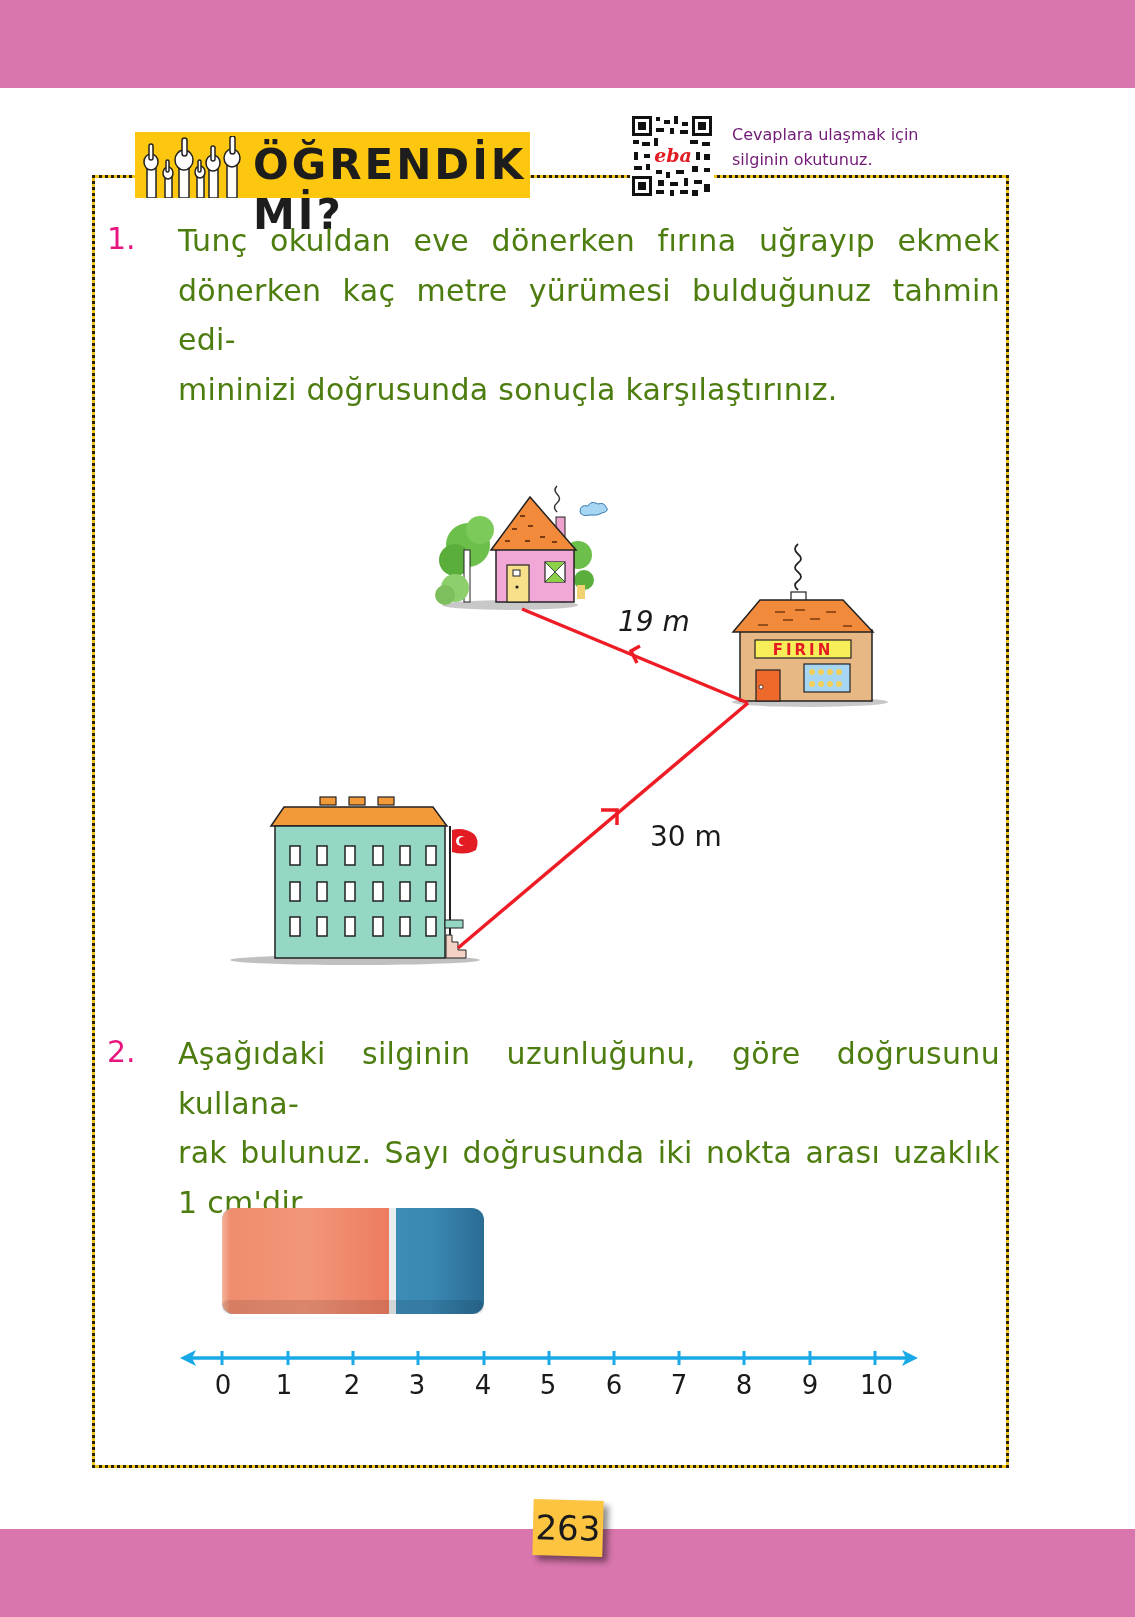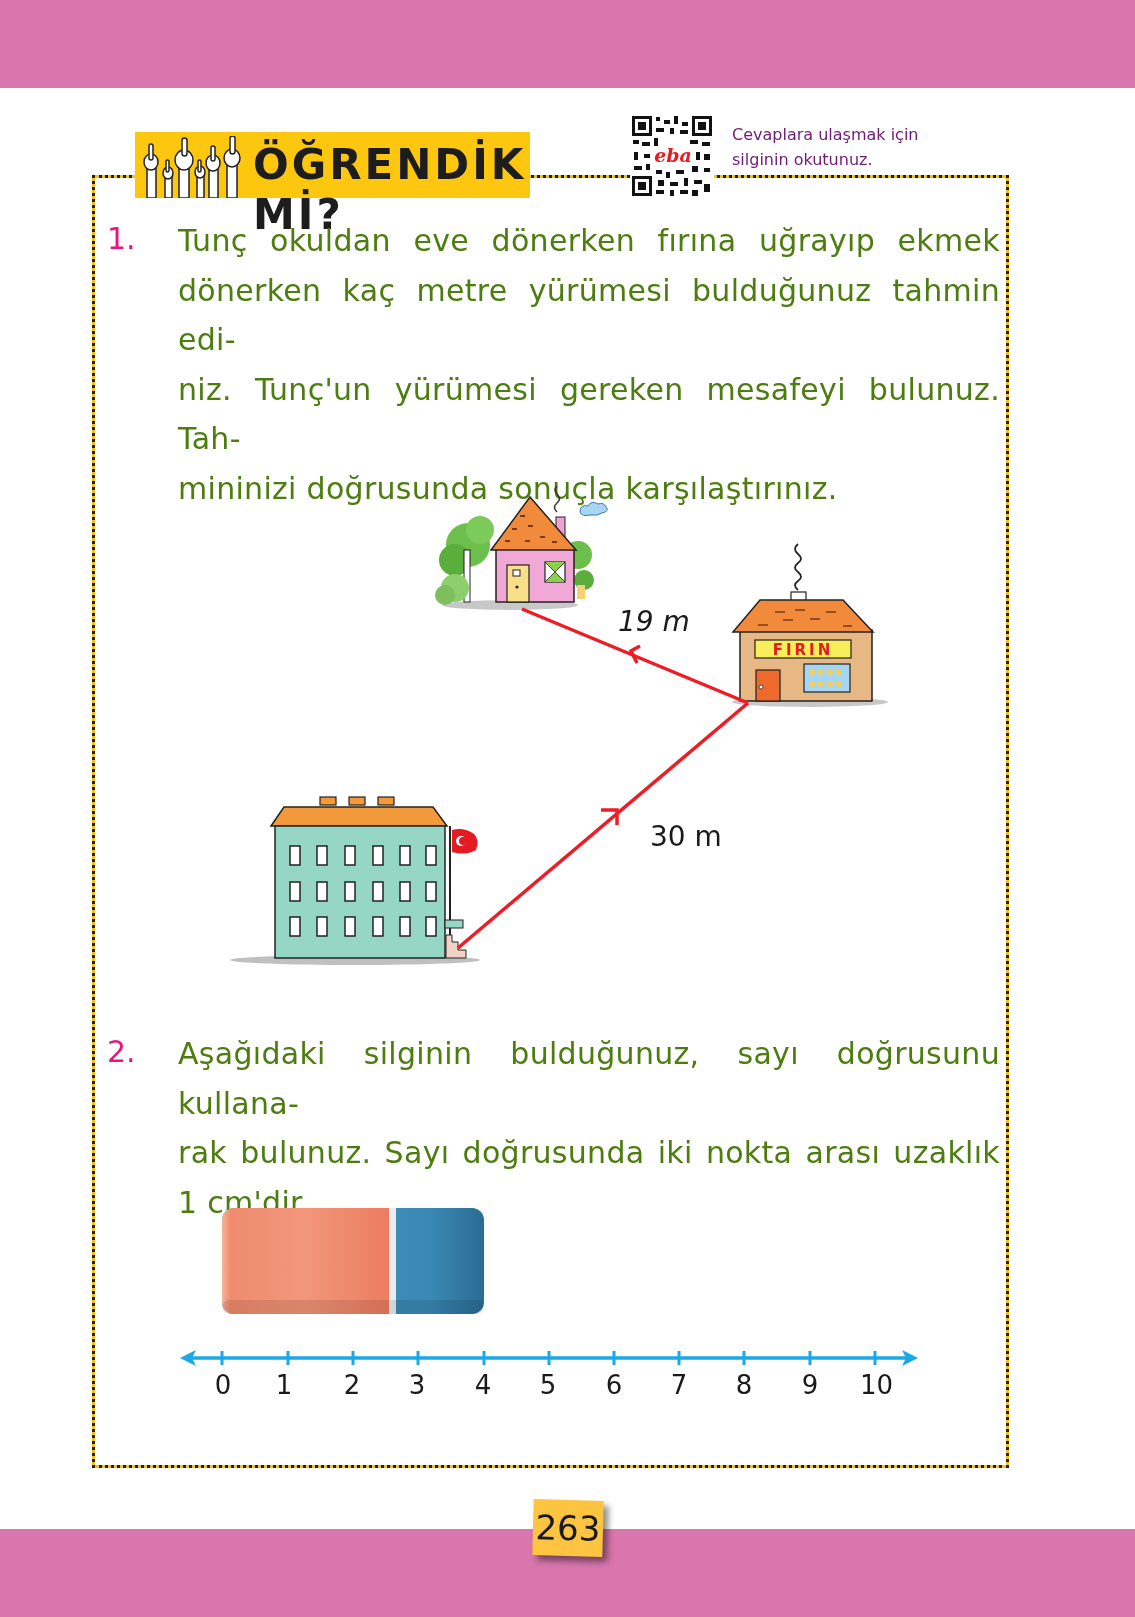--- a/index.html
+++ b/index.html
@@ -117,21 +117,20 @@
 </svg>
 <div class="qr-note">
   <div>Cevaplara ulaşmak için</div>
   <div>silginin okutunuz.</div>
 </div>
 
 <div class="q-num" style="left:107px; top:221px;">1.</div>
 <div class="q-text" style="top:216px;">
   <span class="line">Tunç okuldan eve dönerken fırına uğrayıp ekmek</span>
   <span class="line">dönerken kaç metre yürümesi bulduğunuz tahmin edi-</span>
-  <span class="line">niz. Tunç'un yürümesi gereken mesafeyi bulunuz. Tah-</span>
   <span class="line last">mininizi doğrusunda sonuçla karşılaştırınız.</span>
 </div>
 
 <svg class="scene" viewBox="0 0 1135 1617">
 
   <g>
     <ellipse cx="510" cy="605" rx="68" ry="5" fill="#c8c8c8"></ellipse>
     <circle cx="468" cy="545" r="22" fill="#6cbf4a"></circle>
       <circle cx="455" cy="560" r="16" fill="#5aaf3c"></circle>
       <circle cx="480" cy="530" r="14" fill="#7cca5a"></circle>
@@ -237,21 +236,21 @@
     <polyline points="601,810 617,810 617,825"></polyline>
     <polyline points="640,646 631,651 637,663"></polyline>
   </g>
 </svg>
 
 <div class="dist" style="left:618px; top:605px;font-style:italic;">19 m</div>
 <div class="dist" style="left:650px; top:820px;">30 m</div>
 
 <div class="q-num" style="left:107px; top:1034px;">2.</div>
 <div class="q-text" style="top:1029px;">
-  <span class="line">Aşağıdaki silginin bulduğunuz, sayı doğrusunu kullana-</span>
+  <span class="line">Aşağıdaki silginin uzunluğunu, göre doğrusunu kullana-</span>
   <span class="line">rak bulunuz. Sayı doğrusunda iki nokta arası uzaklık</span>
   <span class="line last">1 cm'dir.</span>
 </div>
 
 <svg class="scene" viewBox="0 0 1135 1617">
   <defs>
     <linearGradient id="pinkG" x1="0" y1="0" x2="1" y2="0">
       <stop offset="0" stop-color="#f4b49a"></stop>
         <stop offset="0.05" stop-color="#ef8c6e"></stop>
         <stop offset="0.5" stop-color="#f2967a"></stop>

